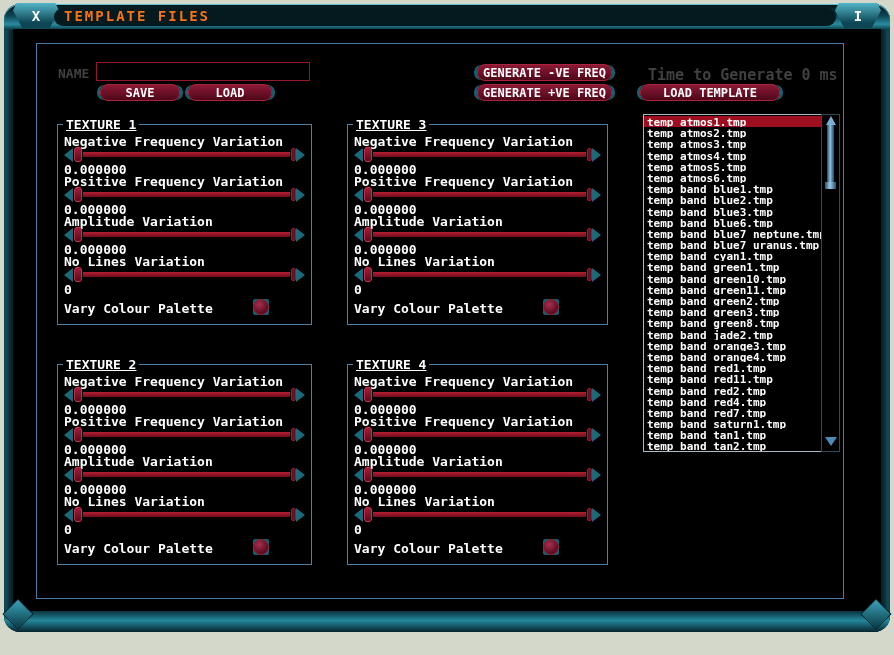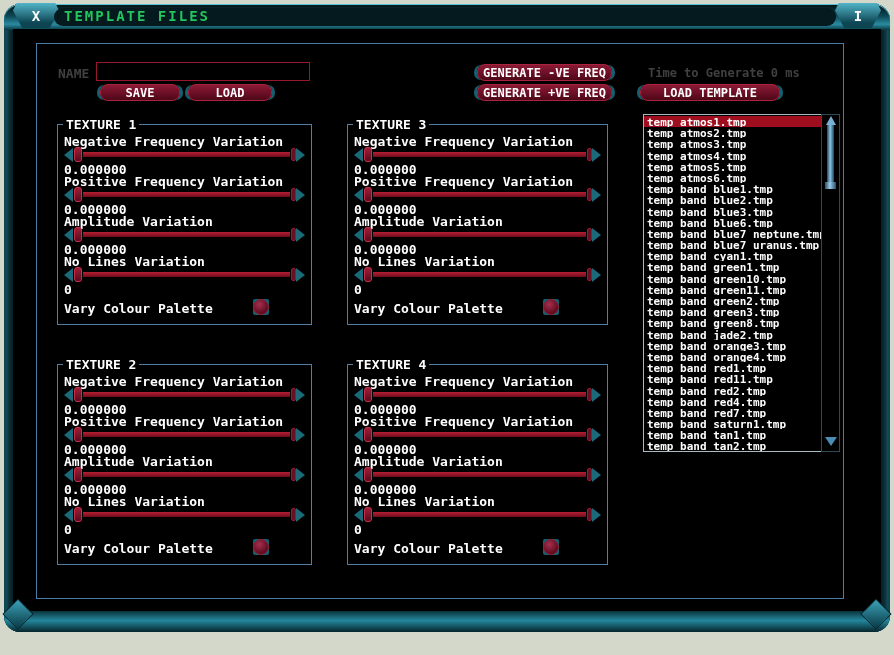--- a/index.html
+++ b/index.html
@@ -30,37 +30,37 @@
                   background:linear-gradient(135deg,#3ba2b8,#0a3a46);box-shadow:0 0 0 1px #06242b;}
   .cd-left{left:8px;top:604px}
   .cd-right{right:8px;top:604px}
   .chrome-btn{position:absolute;top:3px;width:46px;height:25px;display:flex;align-items:center;justify-content:center;
               color:#fff;font:bold 14px "DejaVu Sans Mono",monospace;
               background:linear-gradient(180deg,#53b4c8,#0d4553 80%);
               clip-path:polygon(8% 0,92% 0,100% 30%,80% 100%,20% 100%,0 30%);cursor:pointer;}
   .chrome-close{left:13px}
   .chrome-info{right:13px}
   .title-band{position:absolute;left:54px;top:8px;width:782px;height:18px;background:#041a1f;border-radius:9px;}
-  .window-title{position:absolute;left:10px;top:0;line-height:18px;color:#22c55e;font:bold 14px "DejaVu Sans Mono",monospace;letter-spacing:2px;}
+  .window-title{position:absolute;left:10px;top:0;line-height:18px;color:#f97316;font:bold 14px "DejaVu Sans Mono",monospace;letter-spacing:2px;}
   .inner-frame{position:absolute;left:36px;top:43px;width:806px;height:554px;border:1px solid #4a7ca8;}
 
   
   .static-label{position:absolute;color:#404040;font:bold 13px "DejaVu Sans Mono",monospace;white-space:nowrap}
   .name-input{position:absolute;left:96px;top:62px;width:214px;height:19px;background:#000;border:1px solid #96182a;
               color:#fff;font:bold 13px "DejaVu Sans Mono",monospace;padding:0 4px;box-sizing:border-box;outline:none}
   .btn{position:absolute;display:flex;align-items:center;justify-content:center;color:#fff;
        font:bold 12px "DejaVu Sans Mono",monospace;white-space:nowrap;
        background:linear-gradient(180deg,#8a1a34,#6b0f26 55%,#4e0818);
        border:1px solid var(--accent_maroon_border);border-radius:8px;box-sizing:border-box;cursor:pointer;
        box-shadow:-4px 0 0 -1px var(--accent_teal), 4px 0 0 -1px var(--accent_teal);}
 
   
   .panel{position:absolute;border:1px solid var(--panel_border);box-sizing:border-box;background:#000;padding:9px 6px 0;}
   .panel-title{position:absolute;top:-7px;left:5px;background:#000;padding:0 3px;color:#fff;
-               font:bold 13px "DejaVu Sans Mono",monospace;line-height:13px;}
+               font:bold 13px "DejaVu Sans Mono",monospace;line-height:13px;text-decoration:underline;}
   .flabel{height:13px;line-height:13px;color:#fff;font:bold 13px "DejaVu Sans Mono",monospace;white-space:nowrap}
   .fvalue{height:12px;line-height:12px;color:#fff;font:bold 13px "DejaVu Sans Mono",monospace}
   .slider{display:flex;align-items:center;height:15px;cursor:pointer}
   .arr-l{width:0;height:0;border:7px solid transparent;border-left:none;border-right:9px solid #1a6a7a}
   .arr-r{width:0;height:0;border:7px solid transparent;border-right:none;border-left:9px solid #1a6a7a}
   .handle{width:8px;height:15px;background:linear-gradient(180deg,#9a2038,#5a0a1c);border:1px solid #c83048;
           border-radius:3px;box-sizing:border-box;margin-left:1px}
   .track{flex:1;height:5px;background:linear-gradient(180deg,#b51e34,#700d1c);margin:0 1px}
   .endcap{width:5px;height:13px;background:#6b0f22;border:1px solid #9a1830;border-radius:2px;box-sizing:border-box}
   .check-row{display:flex;align-items:center;margin-top:5px}
@@ -106,21 +106,21 @@
     <span class="window-title">TEMPLATE FILES</span>
   </div>
   <div class="inner-frame"></div>
 
   <span class="static-label" style="left:58px;top:66px">NAME</span>
   <input class="name-input" type="text" value="" style="">
   <div class="btn" style="left:100px;top:84px;width:80px;height:17px">SAVE</div>
   <div class="btn" style="left:188px;top:84px;width:84px;height:17px">LOAD</div>
   <div class="btn" style="left:477px;top:64px;width:135px;height:17px">GENERATE -VE FREQ</div>
   <div class="btn" style="left:477px;top:84px;width:135px;height:17px">GENERATE +VE FREQ</div>
-  <span class="static-label" style="left:648px;top:66px;font-size:12px">Time to Generate 0 ms</span>
+  <span class="static-label" style="left:648px;top:66px;font-size:15px">Time to Generate 0 ms</span>
   <div class="btn" style="left:640px;top:84px;width:140px;height:17px">LOAD TEMPLATE</div>
 
   <div class="panel" id="panel-0" style="left:57px;top:124px;width:255px;height:201px">
   <div class="panel-title">TEXTURE 1</div>
 
   <div class="flabel">Negative Frequency Variation</div>
   <div class="slider">
     <span class="arr-l"></span>
     <span class="handle"></span>
     <span class="track"></span>

